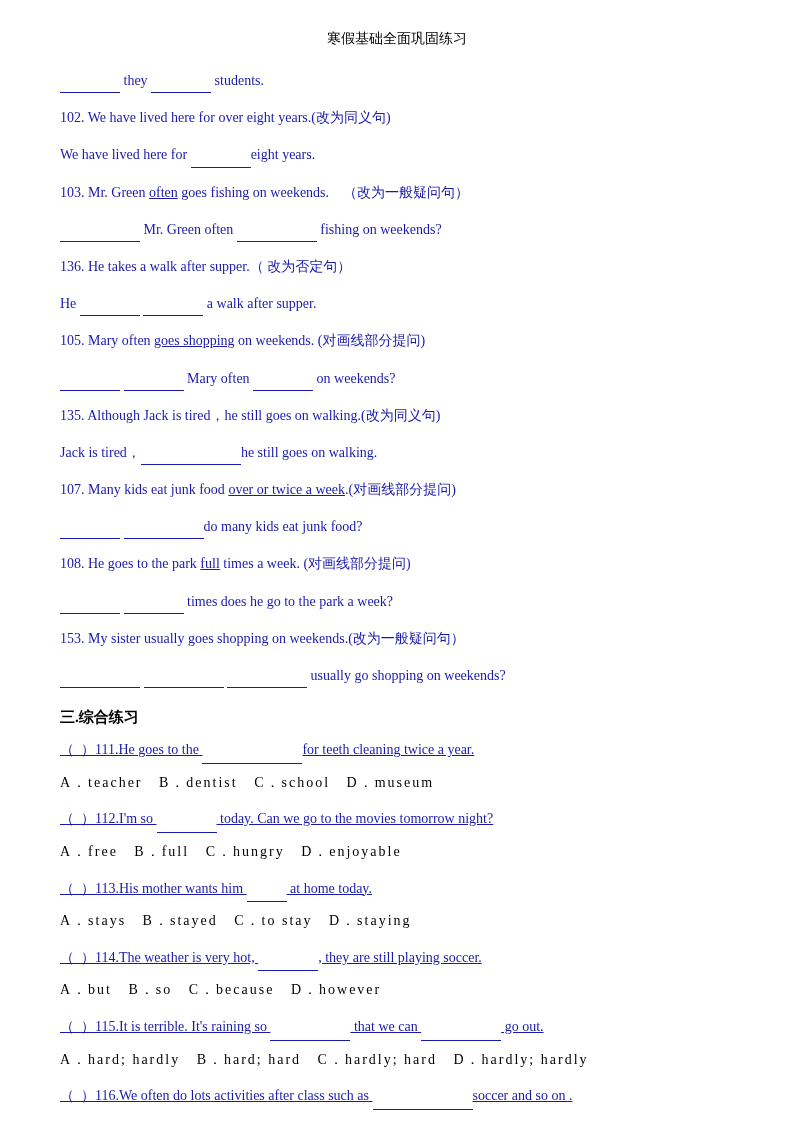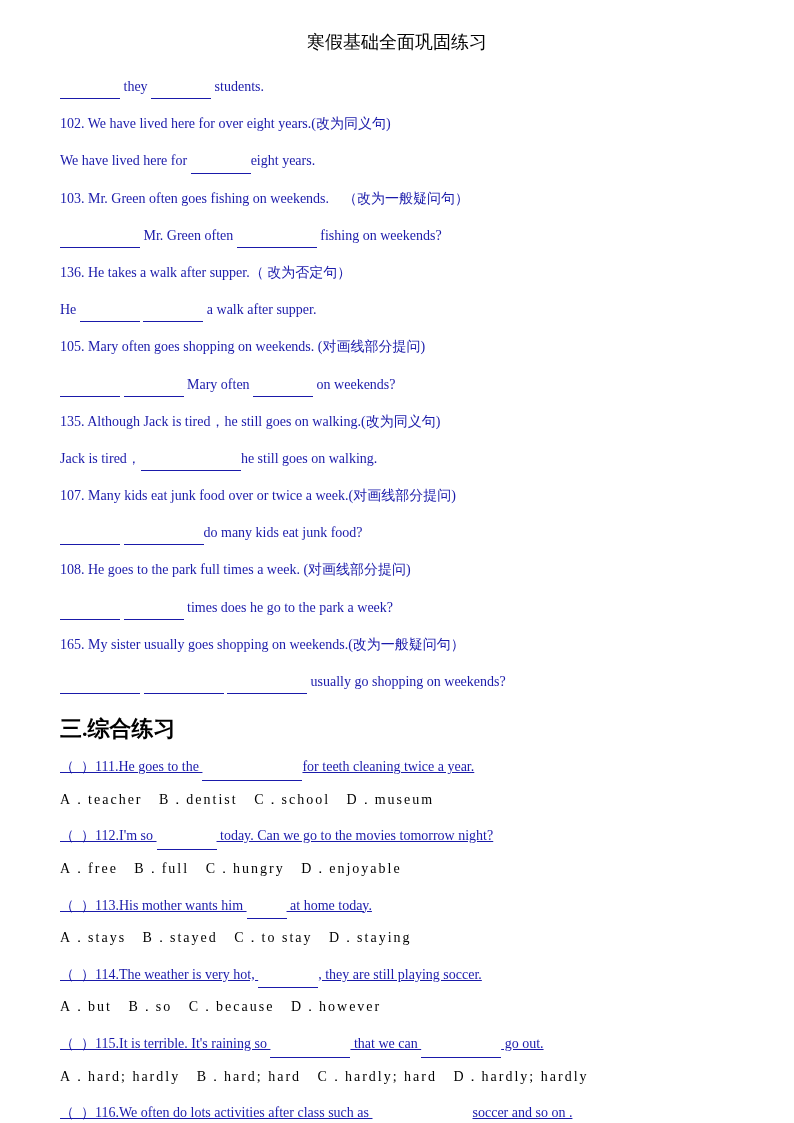--- a/index.html
+++ b/index.html
@@ -11,44 +11,45 @@
       width: 794px;
       min-height: 1123px;
       background: #fff;
       font-family: "SimSun", "宋体", serif;
       font-size: 14px;
       color: #000;
       padding: 30px 60px;
     }
     .page-title {
       text-align: center;
-      font-size: 18px;
+      font-size: 14px;
       margin-bottom: 20px;
       color: #000;
     }
     .line {
       margin-bottom: 8px;
       line-height: 1.8;
       color: #1a1aaa;
       margin-top: 12px;
     }
     .blank {
       display: inline-block;
       border-bottom: 1px solid #1a1aaa;
       min-width: 50px;
       vertical-align: bottom;
     }
     .blank-short { min-width: 40px; }
     .blank-medium { min-width: 60px; }
     .blank-long { min-width: 80px; }
     .blank-xlong { min-width: 100px; }
     .underline {
+      text-decoration: underline;
     }
     .section-title {
-      font-size: 22px;
+      font-size: 15px;
       font-weight: bold;
       color: #000;
       margin: 20px 0 10px 0;
     }
     .question-line {
       margin-bottom: 6px;
       line-height: 1.9;
       color: #1a1aaa;
       text-decoration: underline;
     }
@@ -116,21 +117,21 @@
 </div>
 
 <div class="line">
   108. He goes to the park <span class="underline">full</span> times a week. (对画线部分提问)
 </div>
 <div class="line">
   <span class="blank blank-medium"></span> <span class="blank blank-medium"></span> times does he go to the park a week?
 </div>
 
 <div class="line">
-  165. My sister usually goes shopping on weekends.(改为一般疑问句）
+  153. My sister usually goes shopping on weekends.(改为一般疑问句）
 </div>
 <div class="line">
   <span class="blank blank-long"></span> <span class="blank blank-long"></span> <span class="blank blank-long"></span> usually go shopping on weekends?
 </div>
 
 <div class="section-title">三.综合练习</div>
 
 <div class="question-line">
   （&nbsp;&nbsp;）111.He goes to the <span class="blank blank-xlong"></span>for teeth cleaning twice a year.
 </div>

